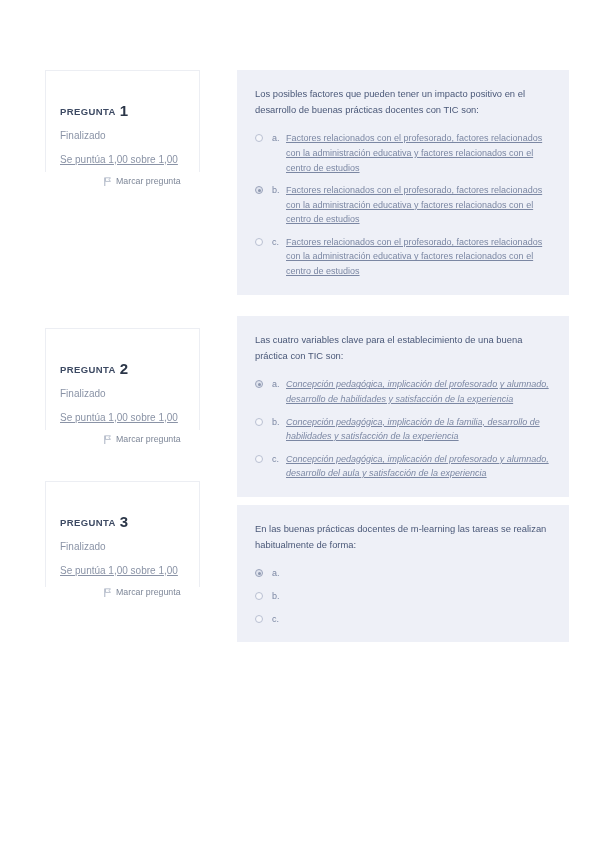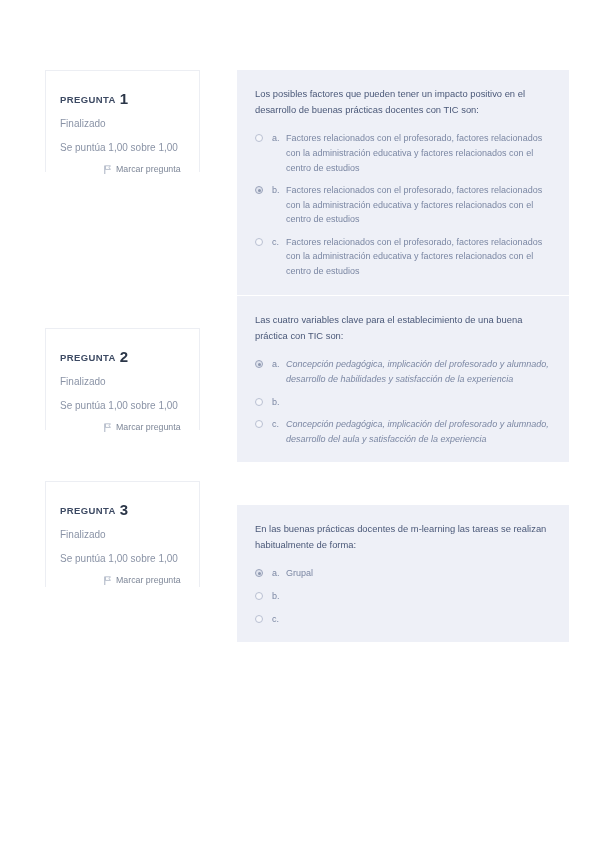--- a/index.html
+++ b/index.html
@@ -34,41 +34,41 @@
     border-left: 1px solid #eceef3;
     border-right: 1px solid #eceef3;
     padding: 16px 14px 14px 14px;
   }
 
   .qlabel {
     font-size: 9.5px;
     font-weight: bold;
     letter-spacing: 0.4px;
     color: #3d4a63;
-    margin: 4px 0 11px 0;
+    margin: 16px 0 11px 0;
     line-height: 1;
     white-space: nowrap;
   }
   .qlabel .qnum {
     font-size: 15px;
     font-weight: bold;
     color: #2b3648;
     letter-spacing: 0;
     margin-left: 4px;
     vertical-align: -1px;
   }
 
   .qmeta {
     font-size: 10px;
     color: #8a93a6;
     line-height: 1.35;
     margin: 0 0 10px 0;
     white-space: nowrap;
   }
-  .qmeta.grade { margin-bottom: 11px; }
+  .qmeta.grade { margin-bottom: 11px; text-decoration: underline; }
 
   .qflagrow {
     display: flex;
     align-items: center;
     gap: 5px;
     margin-top: 2px;
     padding-left: 44px;
   }
   .flag-icon {
     width: 7px;
@@ -142,20 +142,21 @@
     width: 14px;
     font-size: 9px;
     line-height: 1.62;
     color: #7b87a3;
   }
   .atext {
     flex: 1 1 auto;
     font-size: 9px;
     line-height: 1.62;
     color: #7b87a3;
+    text-decoration: underline;
   }
   .atext.italic { font-style: italic; }
 </style>
 </head>
 <body>
 
 <div class="page">
 
   <div class="qinfo" style="top:70px; height:102px;">
     <div class="qlabel">
@@ -201,31 +202,32 @@
     <div class="qmeta grade">Se puntúa 1,00 sobre 1,00</div>
     <div class="qflagrow">
       <svg class="flag-icon" viewBox="0 0 7 9">
         <line x1="0.8" y1="0.5" x2="0.8" y2="9" stroke="#a9b1c2" stroke-width="1"></line>
         <path d="M1.4 0.8 L6.4 0.8 L5.1 2.6 L6.4 4.4 L1.4 4.4 Z" fill="none" stroke="#a9b1c2" stroke-width="0.8"></path>
       </svg>
       <span class="qflag-label">Marcar pregunta</span>
     </div>
   </div>
 
-  <div class="qpanel" style="top:296px;">
+  <div class="qpanel" style="top:316px;">
     <div class="qtext">Las cuatro variables clave para el establecimiento de una buena práctica con TIC son:</div>
     <ul class="answers">
       <li class="answer">
         <span class="radio checked"></span>
         <span class="alet">a.</span>
         <span class="atext italic">Concepción pedagógica, implicación del profesorado y alumnado, desarrollo de habilidades y satisfacción de la experiencia</span>
       </li>
       <li class="answer">
         <span class="radio"></span>
         <span class="alet">b.</span>
+        <span class="atext italic">Concepción pedagógica, implicación de la familia, desarrollo de habilidades y satisfacción de la experiencia</span>
       </li>
       <li class="answer">
         <span class="radio"></span>
         <span class="alet">c.</span>
         <span class="atext italic">Concepción pedagógica, implicación del profesorado y alumnado, desarrollo del aula y satisfacción de la experiencia</span>
       </li>
     </ul>
   </div>
 
   <div class="qinfo" style="top:481px; height:106px;">
@@ -242,21 +244,20 @@
       <span class="qflag-label">Marcar pregunta</span>
     </div>
   </div>
 
   <div class="qpanel" style="top:505px;">
     <div class="qtext">En las buenas prácticas docentes de m-learning las tareas se realizan habitualmente de forma:</div>
     <ul class="answers">
       <li class="answer">
         <span class="radio checked"></span>
         <span class="alet">a.</span>
-        <span class="atext">Grupal</span>
       </li>
       <li class="answer">
         <span class="radio"></span>
         <span class="alet">b.</span>
       </li>
       <li class="answer">
         <span class="radio"></span>
         <span class="alet">c.</span>
       </li>
     </ul>

